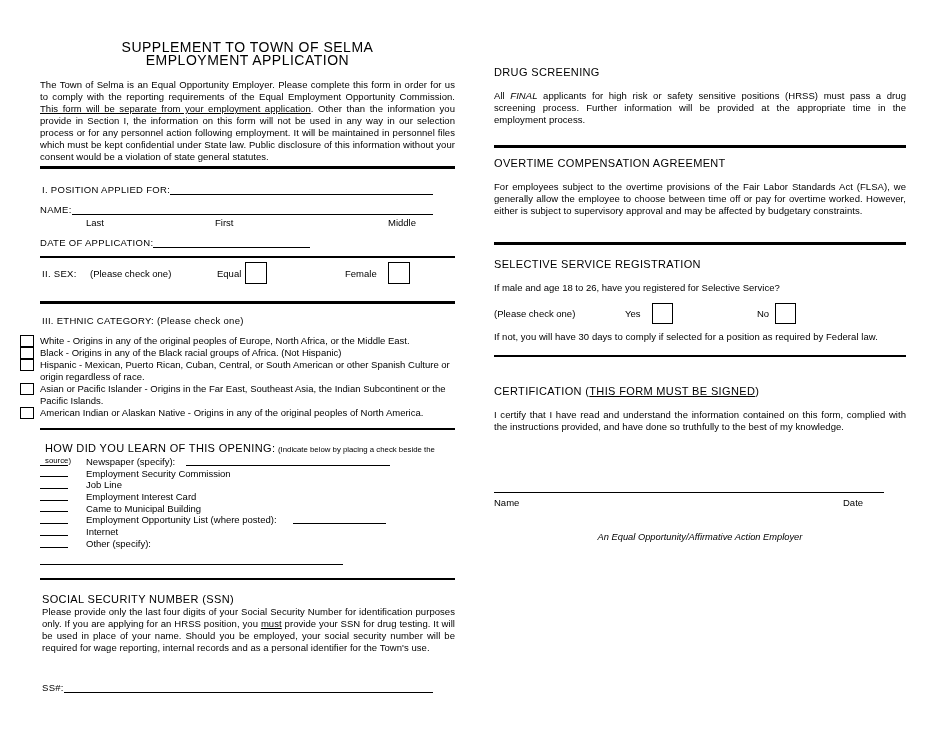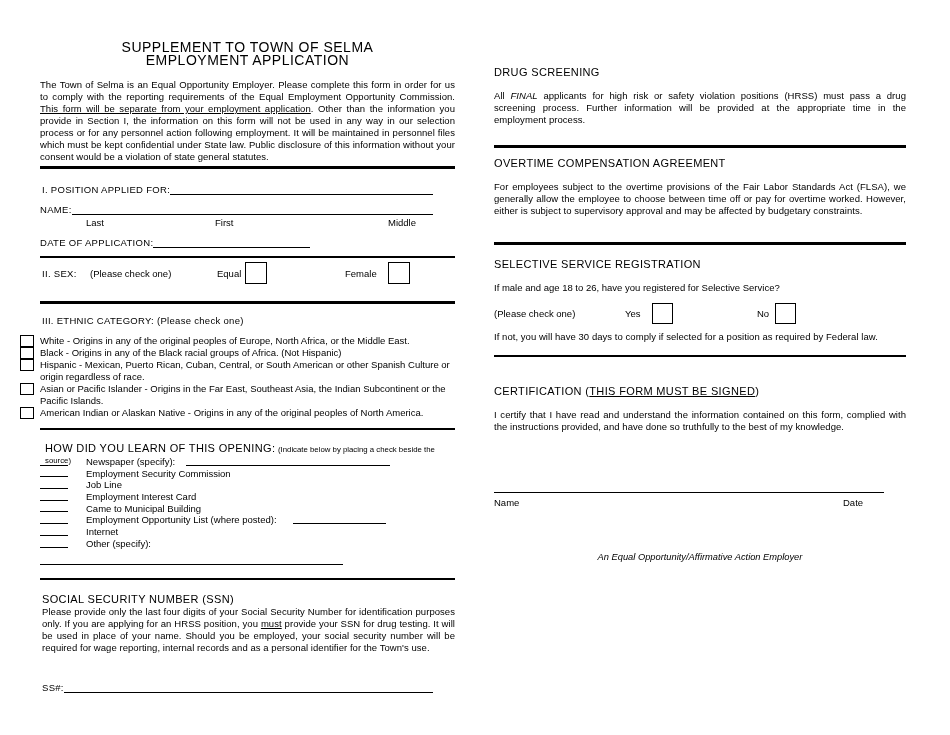--- a/index.html
+++ b/index.html
@@ -6,21 +6,21 @@
   .page{position:relative;width:950px;height:735px;background:#ffffff;color:#000;
         font-family:"Liberation Sans",sans-serif;font-size:9.5px;overflow:hidden;}
   .abs{position:absolute;}
   .col-left{position:absolute;left:40px;top:0;width:415px;height:735px;}
   .col-right{position:absolute;left:494px;top:0;width:412px;height:735px;}
   .title{width:100%;text-align:center;font-size:14px;line-height:13px;letter-spacing:.5px;}
   .para{text-align:justify;line-height:12px;letter-spacing:.05px;}
   .hdr{font-size:11px;letter-spacing:.35px;white-space:nowrap;}
   .rule{background:#000;}
   .u{text-decoration:underline;}
-  .it{font-style:italic;margin-top:20px;}
+  .it{font-style:italic;}
   .fieldrow{display:flex;align-items:flex-end;}
   .fieldrow .lbl{white-space:nowrap;letter-spacing:.3px;}
   .fline{border-bottom:1.1px solid #000;height:11px;}
   .grow{flex:1;}
   .cbox{border:1.5px solid #000;background:#fff;box-sizing:border-box;}
   .cbox-lg{width:22px;height:22px;}
   .cbox-sm{width:14px;height:12px;}
   .ethrow{position:relative;line-height:12px;}
   .ethrow .cbox-sm{position:absolute;left:-20px;top:0;}
   .oprow{position:relative;height:11.7px;}
@@ -160,21 +160,21 @@
     <div class="abs fieldrow" style="top:681px;left:2px;width:391px;">
       <span class="lbl">SS#:</span>
       <span class="fline grow"></span>
     </div>
 
   </div>
 
   <div class="col-right">
 
     <div class="abs hdr" style="top:66px;left:0;">DRUG SCREENING</div>
-    <div class="abs para" style="top:90px;left:0;width:412px;"><span>All </span><span class="it">FINAL</span><span> applicants for high risk or safety violation positions (HRSS) must pass a drug screening process.  Further information will be provided at the appropriate time  in the employment process.</span></div>
+    <div class="abs para" style="top:90px;left:0;width:412px;"><span>All </span><span class="it">FINAL</span><span> applicants for high risk or safety sensitive positions (HRSS) must pass a drug screening process.  Further information will be provided at the appropriate time  in the employment process.</span></div>
 
     <div class="abs rule" style="top:145px;left:0;width:412px;height:3px;"></div>
 
     <div class="abs hdr" style="top:157px;left:0;">OVERTIME COMPENSATION AGREEMENT</div>
     <div class="abs para" style="top:181px;left:0;width:412px;">For employees subject to the overtime provisions of the Fair Labor Standards Act (FLSA), we generally allow the employee to choose between time off or pay for overtime worked.  However, either is subject to supervisory approval and may be affected by budgetary constraints.</div>
 
     <div class="abs rule" style="top:242px;left:0;width:412px;height:3px;"></div>
 
     <div class="abs hdr" style="top:258px;left:0;">SELECTIVE SERVICE REGISTRATION</div>
     <div class="abs nowrap" style="top:282px;left:0;">If male and age 18 to 26, have you registered for Selective Service?</div>

